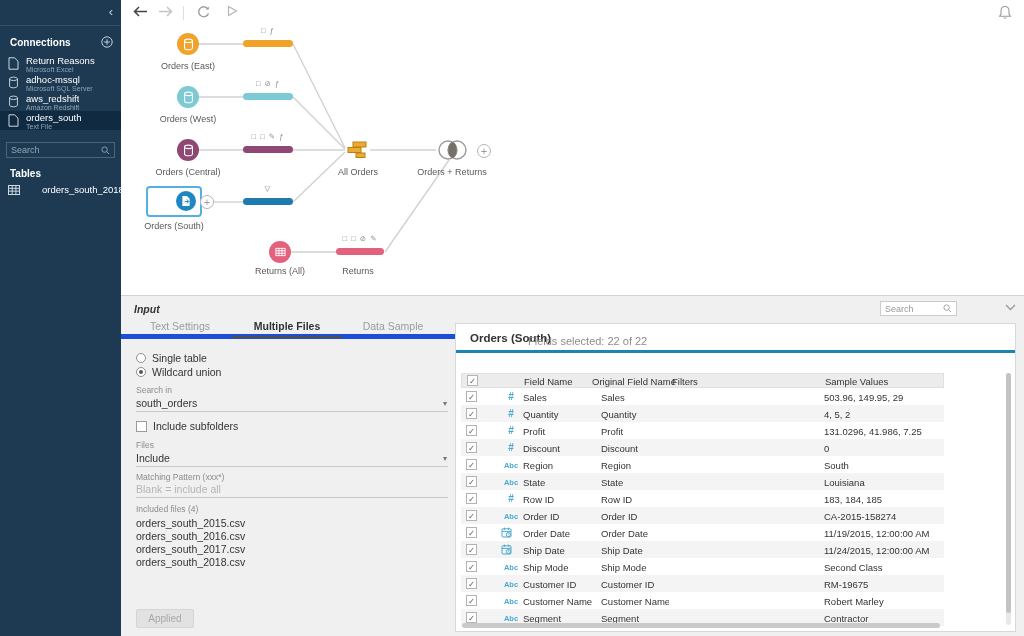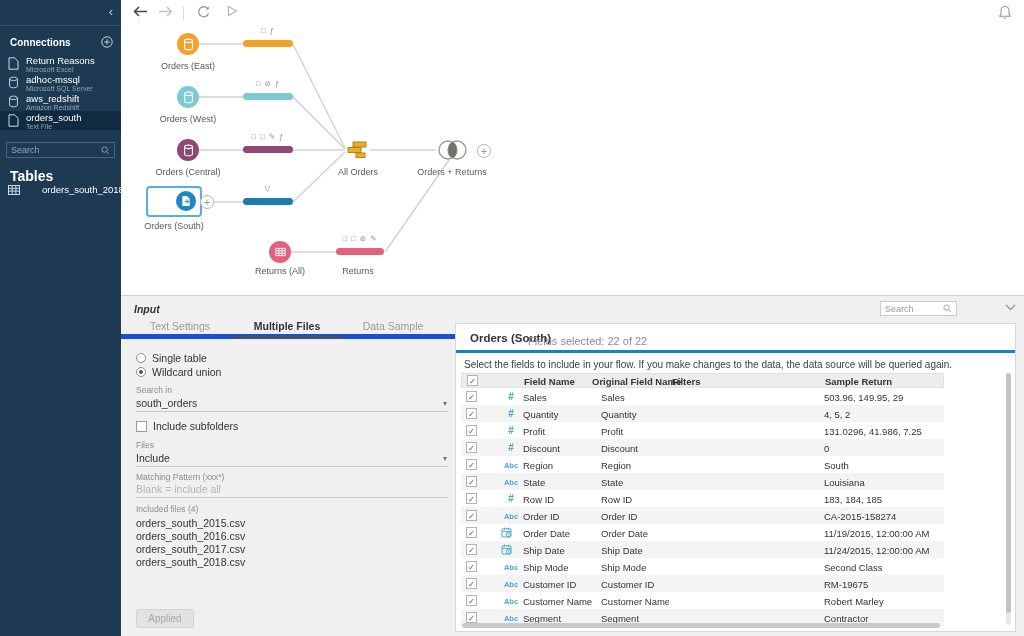--- a/index.html
+++ b/index.html
@@ -14,21 +14,21 @@
   .conn-title { font-size:10px; font-weight:bold; color:#fff; }
   .add-conn { color:#c3d2de; }
   .conn-item { display:flex; align-items:flex-start; padding:2px 4px 2px 8px; height:19px; cursor:pointer; }
   .conn-item.selected { background:#102b41; }
   .conn-icon { width:13px; margin-top:1px; color:#cfd9e2; flex:none; }
   .conn-text { margin-left:5px; overflow:hidden; }
   .conn-name { display:block; font-size:9.5px; color:#fff; white-space:nowrap; line-height:10px; }
   .conn-sub { display:block; font-size:7px; color:#8fa5b8; white-space:nowrap; line-height:8px; }
   .side-search { position:absolute; left:6px; top:142px; width:109px; height:16px; border:1px solid #49657c; display:flex; align-items:center; padding:0 4px; }
   .side-search .ph { font-size:9px; color:#90a6b8; flex:1; }
-  .tables-title { position:absolute; left:10px; top:168px; font-size:14px; font-weight:bold; color:#fff; }
+  .tables-title { position:absolute; left:10px; top:168px; font-size:10px; font-weight:bold; color:#fff; }
   .table-item { position:absolute; left:0; top:182px; width:121px; display:flex; align-items:center; padding:2px 8px; cursor:pointer; }
   .table-item .ti-icon { color:#cfd9e2; width:13px; }
   .table-item .ti-name { font-size:9.5px; color:#fff; margin-left:22px; white-space:nowrap; }
 
   
   .canvas { position:absolute; left:121px; top:0; width:903px; height:295px; background:#fff; }
   .toolbar { position:absolute; left:0; top:0; width:903px; height:26px; }
   .tb-ic { position:absolute; top:5px; }
   .tb-sep { position:absolute; left:62px; top:6px; width:1px; height:14px; background:#ddd; }
   .flow-svg { position:absolute; left:0; top:0; }
@@ -66,21 +66,21 @@
   .file-item { position:absolute; left:6px; font-size:10.5px; color:#333; }
   .applied-btn { position:absolute; left:6px; top:270px; width:58px; height:19px; background:#e2e2e2; border:1px solid #d5d5d5; border-radius:2px; color:#a8a8a8; font-size:10px; text-align:center; line-height:17px; }
 
   
   .card { position:absolute; left:334px; top:27px; width:561px; height:309px; background:#fff; border:1px solid #d8d8d8; }
   .card-title { position:absolute; left:14px; top:8px; font-size:11.5px; font-weight:bold; color:#333; }
   .fields-count { position:absolute; left:72px; top:11px; font-size:11px; color:#8c8c8c; }
   .blue-rule { position:absolute; left:0; top:26px; width:559px; height:3px; background:#1c84b4; }
   .desc { position:absolute; left:8px; top:35px; font-size:10px; color:#404040; }
   .thead { position:absolute; left:5px; top:49px; width:483px; height:15px; background:#ececec; border:1px solid #e0e0e0; }
-  .thead .hcell { position:absolute; top:2px; font-size:9.5px; font-weight:bold; color:#333; }
+  .thead .hcell { position:absolute; top:2px; font-size:9.5px; font-weight:normal; color:#333; }
   .rows { position:absolute; left:5px; top:64px; width:483px; }
   .trow { position:relative; height:17px; width:483px; }
   .trow:nth-child(even) { background:#f4f4f4; }
   .chk { position:absolute; width:11px; height:11px; border:1px solid #b3b3b3; background:#fff; color:#666; font-size:8.5px; line-height:10px; text-align:center; top:3px; }
   .thead .chk { left:5px; top:1px; }
   .trow .chk { left:5px; }
   .ticon { position:absolute; left:40px; top:3px; width:20px; text-align:center; color:#4aa9cc; }
   .ticon.num { font-weight:bold; font-size:10px; }
   .ticon.str { font-size:7.5px; font-weight:bold; top:5px; }
   .cell { position:absolute; top:4px; font-size:9.5px; color:#333; white-space:nowrap; overflow:hidden; }
@@ -364,28 +364,27 @@
         <div class="file-item" style="top: 217px;">orders_south_2018.csv</div>
       </div>
 
     <div class="applied-btn">Applied</div>
   </div>
 
   <div class="card">
     <div class="card-title">Orders (South)</div>
     <div class="fields-count">Fields selected: 22 of 22</div>
     <div class="blue-rule"></div>
-    <div class="desc">Select the fields to include in your flow. If you make changes to the data, the data source will be queried again.</div>
 
     <div class="thead">
       <span class="chk">✓</span>
       <span class="hcell" style="left:62px;">Field Name</span>
       <span class="hcell" style="left:130px;">Original Field Name</span>
       <span class="hcell" style="left:210px;">Filters</span>
-      <span class="hcell" style="left:363px;">Sample Return</span>
+      <span class="hcell" style="left:363px;">Sample Values</span>
     </div>
     <div class="rows">
   <div class="trow">
     <span class="chk">✓</span>
     <span class="ticon num">#</span>
     <span class="cell c-name">Sales</span>
     <span class="cell c-orig">Sales</span>
     <span class="cell c-filt"></span>
     <span class="cell c-samp">503.96, 149.95, 29</span>
   </div>

